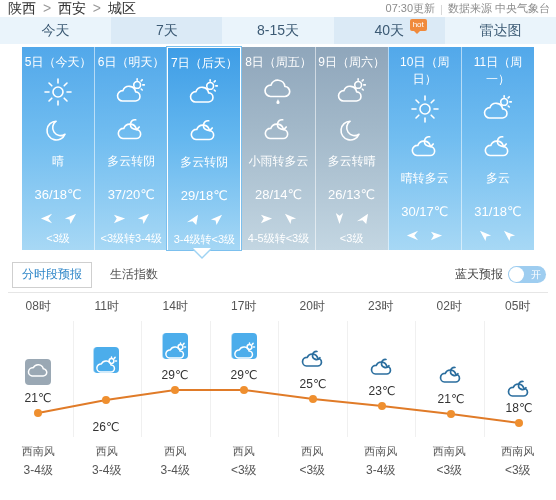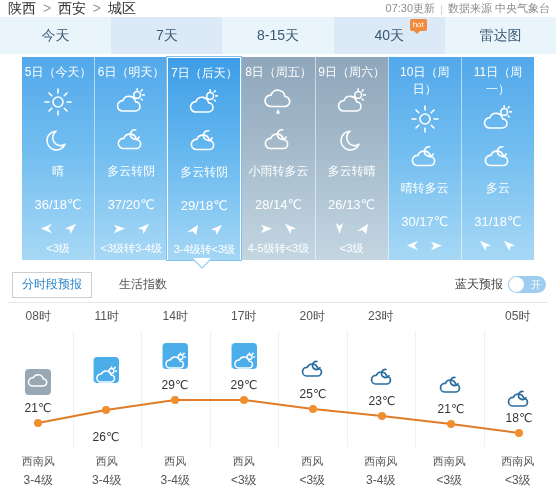--- a/index.html
+++ b/index.html
@@ -23,21 +23,21 @@
     padding: 0 6px 0 8px;
     box-sizing: border-box;
   }
   .crumb { font-size: 14px; color: #333; white-space: nowrap; }
   .crumb .sep { color: #999; margin: 0 3px; }
   .meta { font-size: 11px; color: #8c8c8c; white-space: nowrap; display:flex; align-items:center; gap:5px;}
   .meta .bar { color: #d4d4d4; }
 
   
   .tabs {
-    display: flex; height: 37px; width: 556px;
+    display: flex; height: 27px; width: 556px;
   }
   .tab {
     flex: 1 1 0;
     display: flex; align-items: center; justify-content: center;
     font-size: 14px; color: #3c5a74;
     position: relative;
     cursor: pointer;
     background: #eaf4fb;
   }
   .tab.alt { background: #dbeaf6; }
@@ -121,21 +121,20 @@
   }
 
   
   .subbar {
     position: relative;
     height: 34px;
     display: flex; align-items: center;
     padding: 0 10px 0 12px;
     box-sizing: border-box;
     margin-top: 8px;
-    gap: 9px;
   }
   .subtab {
     font-size: 12px;
     color: #2e86c8;
     border: 1px solid #cfcfcf;
     background: #fff;
     padding: 3px 9px 4px 9px;
     cursor: pointer;
   }
   .subtab.plain {
@@ -480,20 +479,21 @@
         <div class="hwindlvl">&lt;3级</div>
       </div>
       <div class="hcol">
         <div class="sepline"></div>
         <div class="htime">23时</div>
         <div class="hwinddir">西南风</div>
         <div class="hwindlvl">3-4级</div>
       </div>
       <div class="hcol">
         <div class="sepline"></div>
+        <div class="htime">02时</div>
         <div class="hwinddir">西南风</div>
         <div class="hwindlvl">&lt;3级</div>
       </div>
       <div class="hcol">
         <div class="sepline"></div>
         <div class="htime">05时</div>
         <div class="hwinddir">西南风</div>
         <div class="hwindlvl">&lt;3级</div>
       </div>
     </div>

